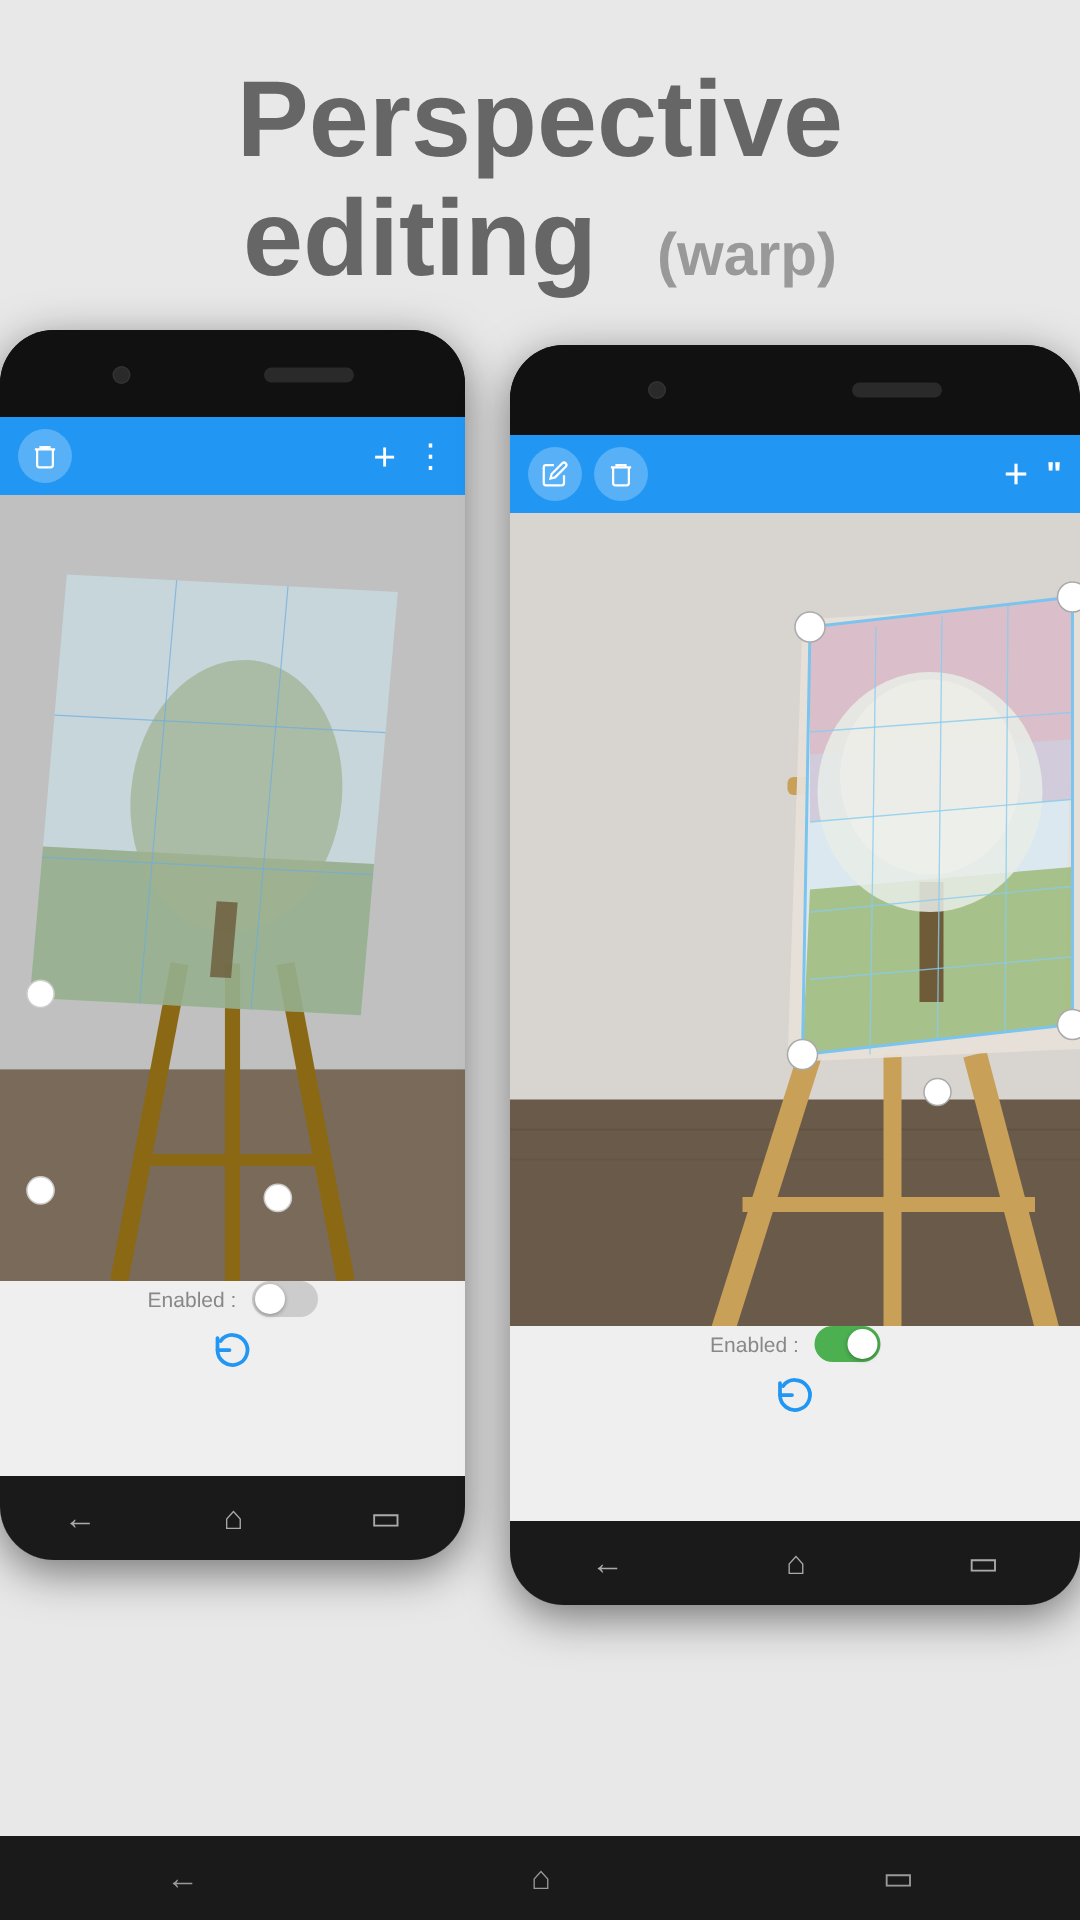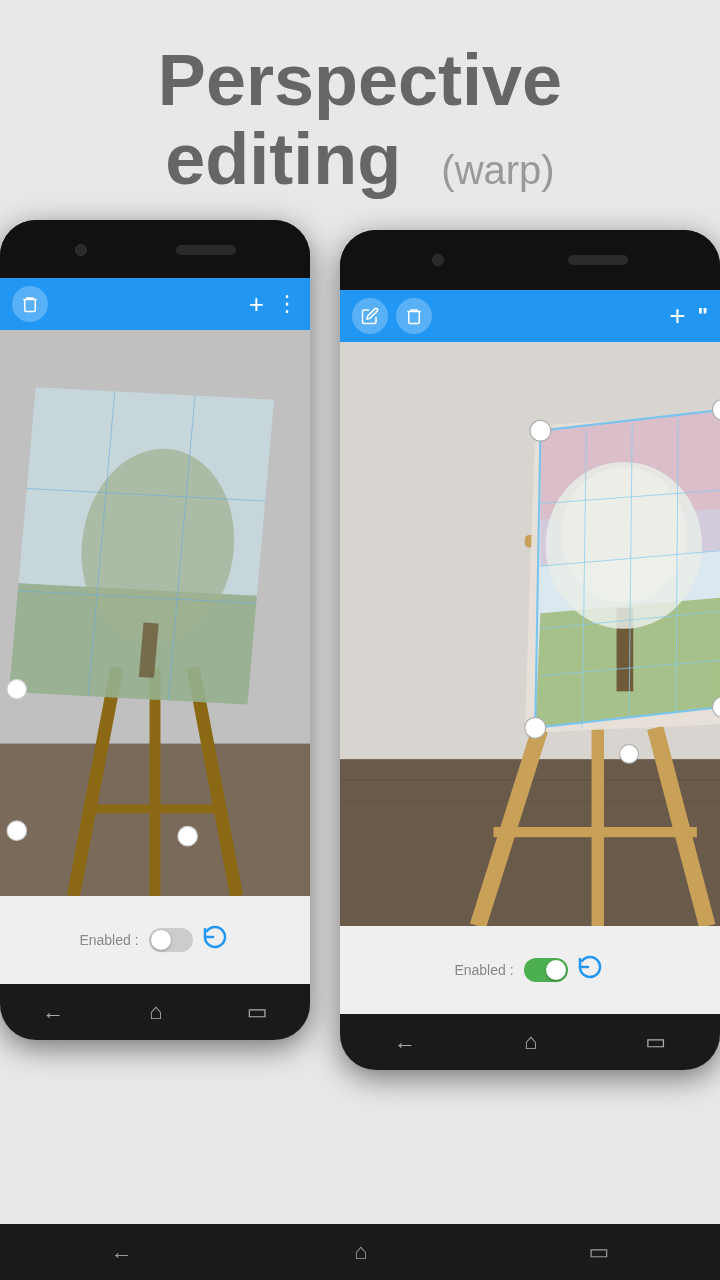--- a/index.html
+++ b/index.html
@@ -231,26 +231,26 @@
 
     .right-content {
       flex: 1;
       position: relative;
       overflow: hidden;
       background: #d5d5d5;
     }
 
     
     .phone-bottom-controls {
-      height: 88px;
+      height: 130px;
       background: #efefef;
       display: flex;
-      flex-direction: row;
-      align-items: center;
-      justify-content: center;
+      flex-direction: column;
+      align-items: center;
+      justify-content: flex-start;
       gap: 6px;
     }
 
     
     .global-nav {
       position: absolute;
       bottom: 0;
       left: 0;
       width: 100%;
       height: 56px;
@@ -266,21 +266,21 @@
       color: #999;
     }
   </style>
 </head>
 <body>
 
 <div class="header">
   <div class="header-title">
     <span>Perspective</span><br>
     <span>editing</span>
-    <span style="font-weight:400; font-size:40px; color:#999; margin-left:20px;">(warp)</span>
+    <span style="font-weight:700; font-size:40px; color:#999; margin-left:20px;">(warp)</span>
   </div>
 </div>
 
 <div class="phones-area">
 
   <div class="phone phone-left">
 
     <div class="phone-top-bar">
       <div class="phone-camera"></div>
       <div class="phone-speaker"></div>

